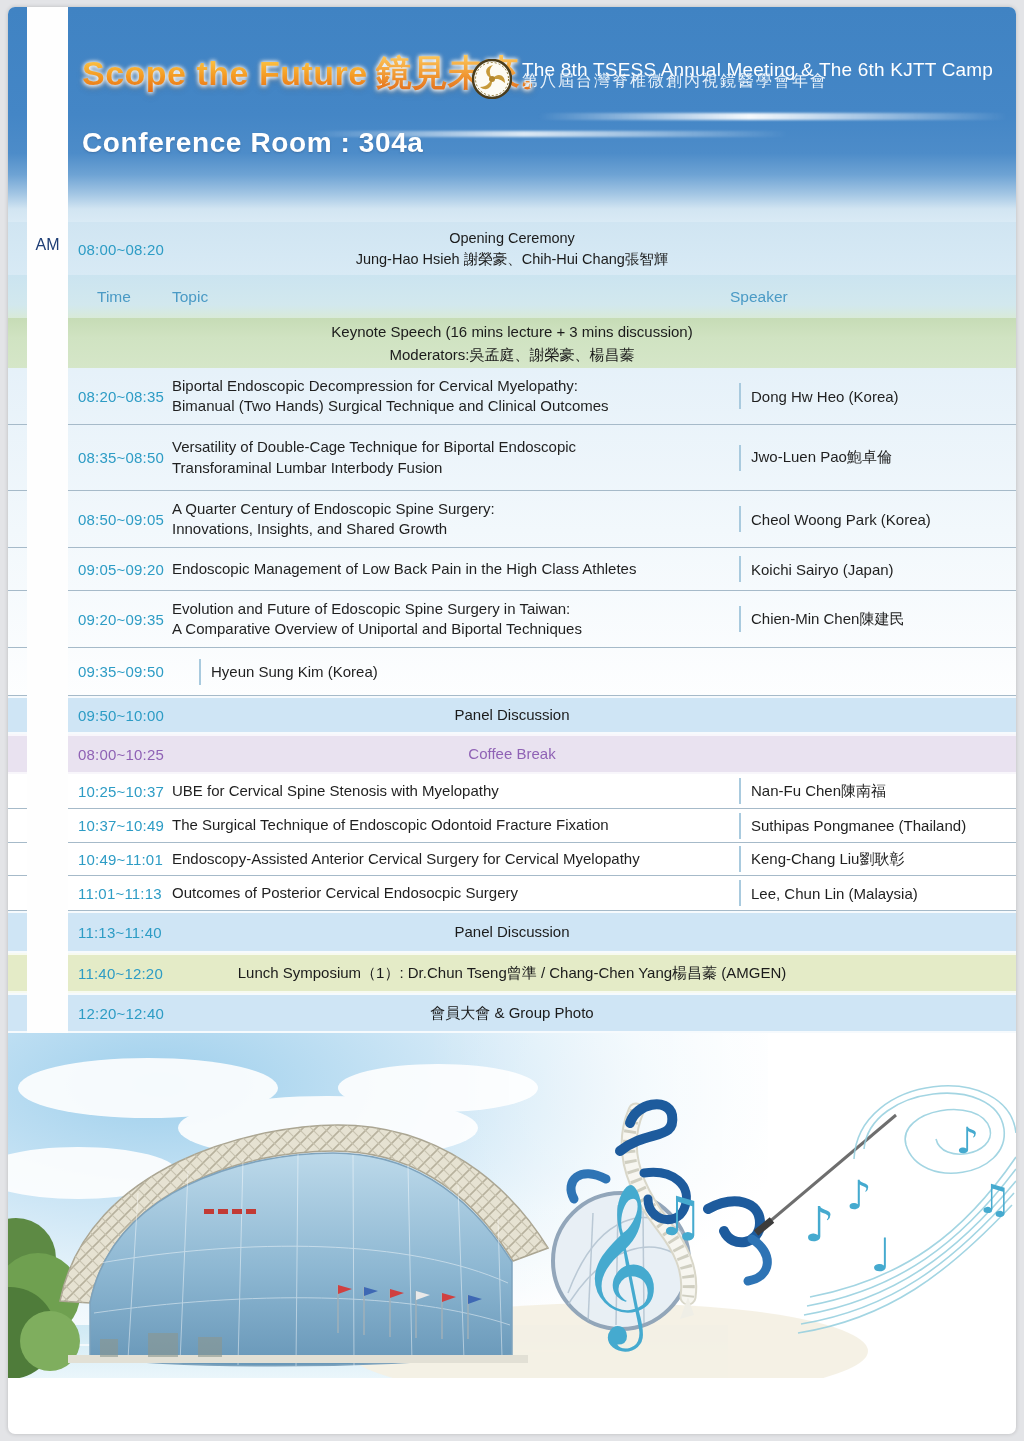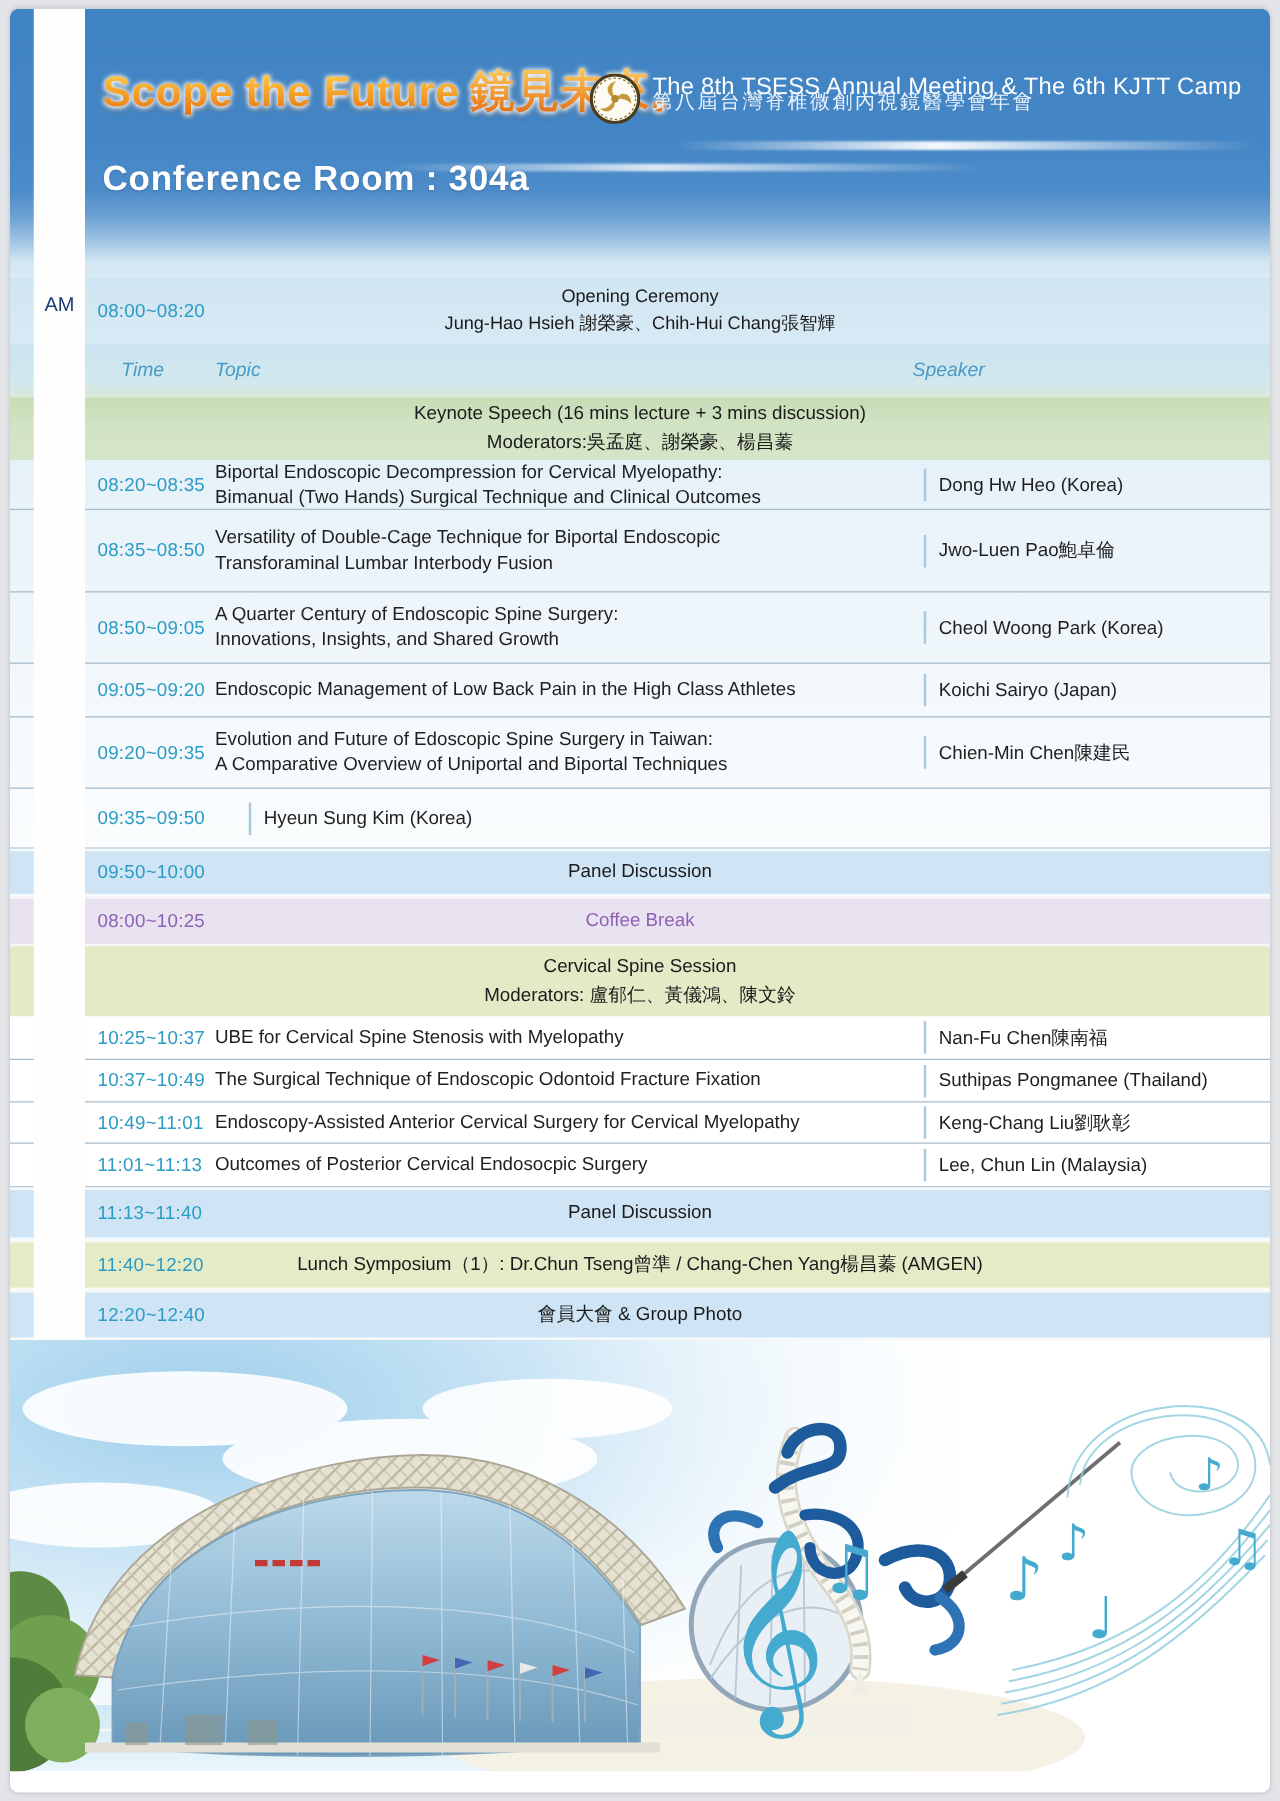--- a/index.html
+++ b/index.html
@@ -50,21 +50,21 @@
   .topic{color:#1f1f1f;font-size:15px;line-height:1.35;white-space:pre-line;}
   .speaker{position:relative;color:#1f1f1f;font-size:15px;padding-left:12px;margin-left:27px;}
   .speaker::before{content:"";position:absolute;left:0;top:50%;transform:translateY(-50%);
     width:2px;height:26px;background:#a9cade;}
   .band{position:relative;display:block;}
   .band .time{position:absolute;left:70px;top:50%;transform:translateY(-50%);}
   .band .center{position:absolute;left:0;right:0;top:50%;transform:translateY(-50%);
     text-align:center;color:#1b1b1b;font-size:15px;line-height:1.5;white-space:pre-line;}
   .opening{height:53px;background:linear-gradient(180deg,#d0e5f2,#d8eaf5);}
   .opening .center{font-size:14.5px;line-height:1.45;}
-  .colhead{height:43px;background:linear-gradient(180deg,#cbe4f0 0%,#d2e8ee 70%,#d8ead8 100%);font-style:italic;}
+  .colhead{height:43px;background:linear-gradient(180deg,#cbe4f0 0%,#d2e8ee 70%,#d8ead8 100%);}
   .colhead span{color:#4a9ac5;font-size:15.5px;}
   .colhead .h-time{padding-left:19px;}
   .colhead .h-speaker{padding-left:18px;}
   .kbanner{height:50px;background:linear-gradient(180deg,#c6dcb6 0%,#d0e3c2 40%,#d5e6c8 100%);}
   .cbanner{height:56px;background:#e3eac6;}
   .talk{border-bottom:1px solid #a6bac9;background:transparent;}
   .blue-band{background:#cfe5f5;border-top:2px solid #f6fafd;border-bottom:2px solid #f6fafd;}
   .coffee{height:40px;background:#e9e2f0;border-top:2px solid #f8f6fb;border-bottom:2px solid #f8f6fb;}
   .coffee .time,.coffee .center{color:#8f62b5;}
   .lunch{height:40px;background:#e4ebc7;border-top:2px solid #f7faf0;border-bottom:2px solid #f7faf0;}
@@ -115,21 +115,21 @@
       <span class="h-time">Time</span>
       <span class="h-topic">Topic</span>
       <span class="h-speaker">Speaker</span>
     </div>
 
     <div class="row band kbanner">
       <div class="center">Keynote Speech (16 mins lecture + 3 mins discussion)
 Moderators:吳孟庭、謝榮豪、楊昌蓁</div>
     </div>
 
-    <div class="row talk" style="height:40px">
+    <div class="row talk" style="height:57px">
       <span></span>
       <span class="time">08:20~08:35</span>
       <span class="topic">Biportal Endoscopic Decompression for Cervical Myelopathy:
 Bimanual (Two Hands) Surgical Technique and Clinical Outcomes</span>
       <span class="speaker">Dong Hw Heo (Korea)</span>
     </div>
     <div class="row talk" style="height:66px">
       <span></span>
       <span class="time">08:35~08:50</span>
       <span class="topic">Versatility of Double-Cage Technique for Biportal Endoscopic
@@ -165,24 +165,20 @@
     <div class="row band blue-band" style="height:38px">
       <span class="time">09:50~10:00</span>
       <div class="center">Panel Discussion</div>
     </div>
 
     <div class="row band coffee">
       <span class="time">08:00~10:25</span>
       <div class="center">Coffee Break</div>
     </div>
 
-    <div class="row band cbanner">
-      <div class="center">Cervical Spine Session
-Moderators: 盧郁仁、黃儀鴻、陳文鈴</div>
-    </div>
 
     <div class="row talk" style="height:35px">
       <span></span>
       <span class="time">10:25~10:37</span>
       <span class="topic">UBE for Cervical Spine Stenosis with Myelopathy</span>
       <span class="speaker">Nan-Fu Chen陳南福</span>
     </div>
     <div class="row talk" style="height:34px">
       <span></span>
       <span class="time">10:37~10:49</span>

